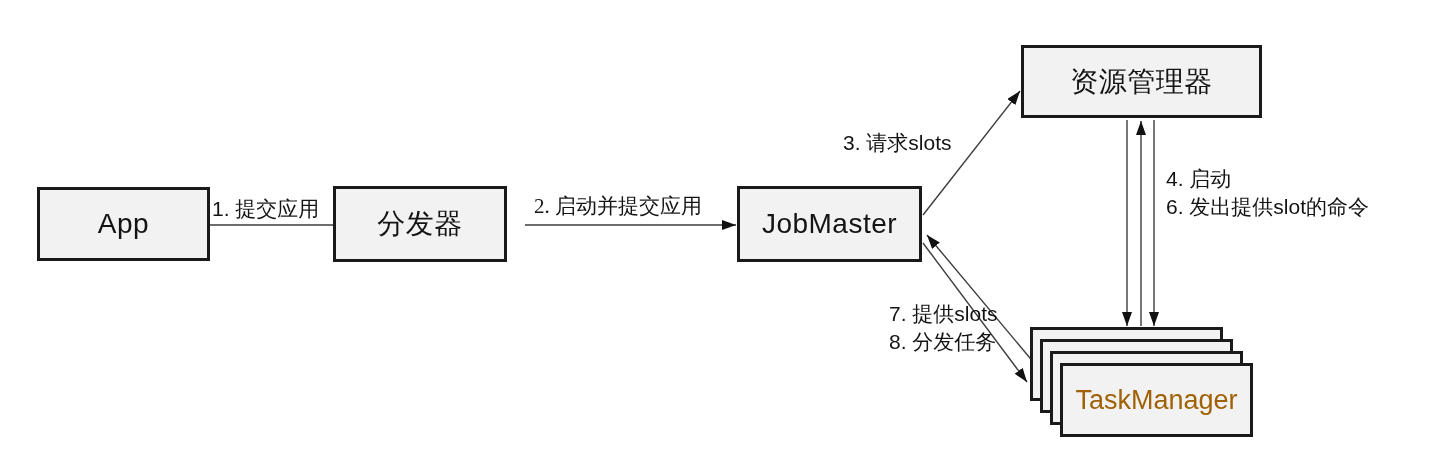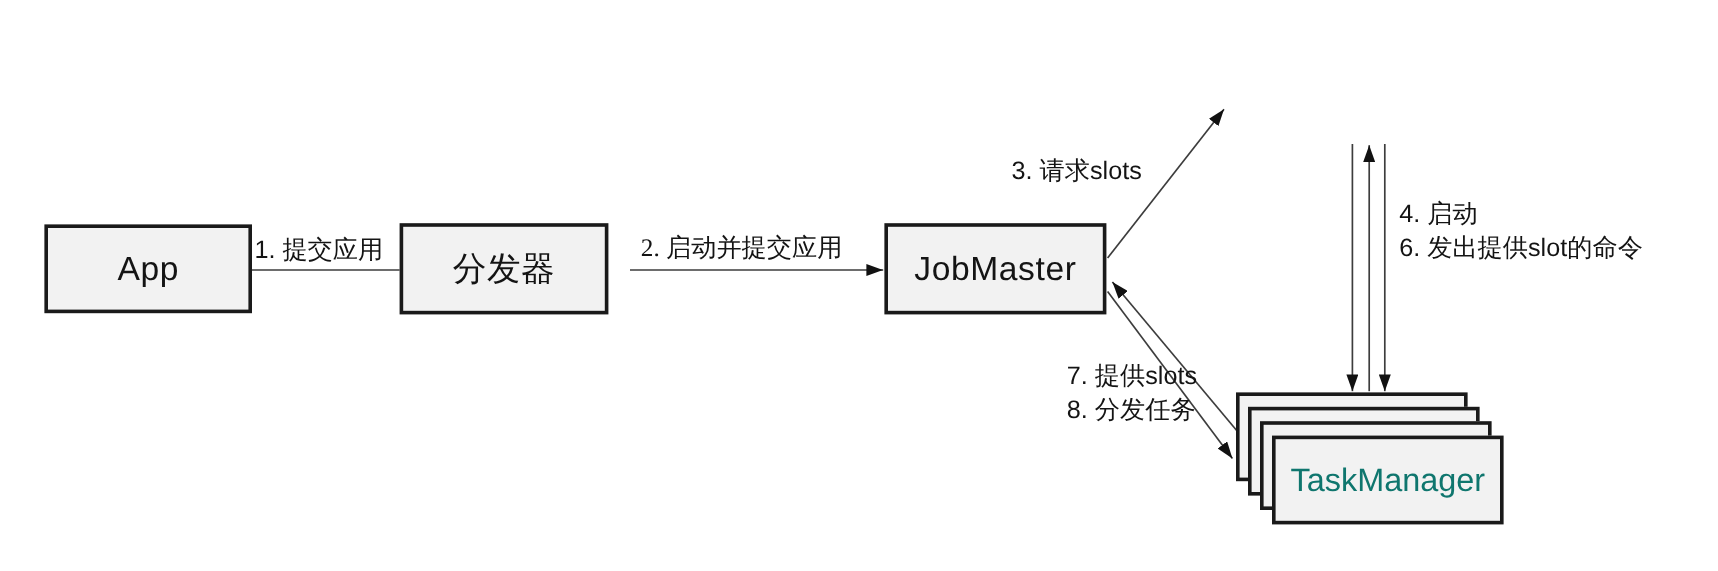--- a/index.html
+++ b/index.html
@@ -15,21 +15,21 @@
     font-size:28px;color:#141414;letter-spacing:.5px;
   }
   .node-app        {left:37px;  top:187px; width:173px; height:74px;}
   .node-dispatcher {left:333px; top:186px; width:174px; height:76px;}
   .node-jobmaster  {left:737px; top:186px; width:185px; height:76px;}
   .node-rm         {left:1021px;top:45px;  width:241px; height:73px;}
   .tm-sheet{
     position:absolute;box-sizing:border-box;width:193px;height:74px;
     background:#f2f2f2;border:3px solid #1a1a1a;
     display:flex;align-items:center;justify-content:center;
-    font-size:27px;color:#0f766e;
+    font-size:27px;color:#a16207;
   }
   .tm-1{left:1030px;top:327px;}
   .tm-2{left:1040px;top:339px;}
   .tm-3{left:1050px;top:351px;}
   .tm-4{left:1060px;top:363px;}
   .edge-label{
     position:absolute;font-size:21px;color:#141414;white-space:nowrap;line-height:28px;
   }
   .lbl-1  {left:212px; top:195px;}
   .lbl-2  {left:534px; top:192px;font-family:Liberation Serif, serif;}
@@ -65,20 +65,23 @@
   </div>
 
   <div class="node node-dispatcher">
     <span>分发器</span>
   </div>
 
   <div class="node node-jobmaster">
     <span>JobMaster</span>
   </div>
 
+  <div class="node node-rm">
+    <span>资源管理器</span>
+  </div>
 
   <div class="tm-sheet tm-1"></div>
   <div class="tm-sheet tm-2"></div>
   <div class="tm-sheet tm-3"></div>
   <div class="tm-sheet tm-4">
     <span>TaskManager</span>
   </div>
 
   <div class="edge-label lbl-1">1. 提交应用</div>
 

